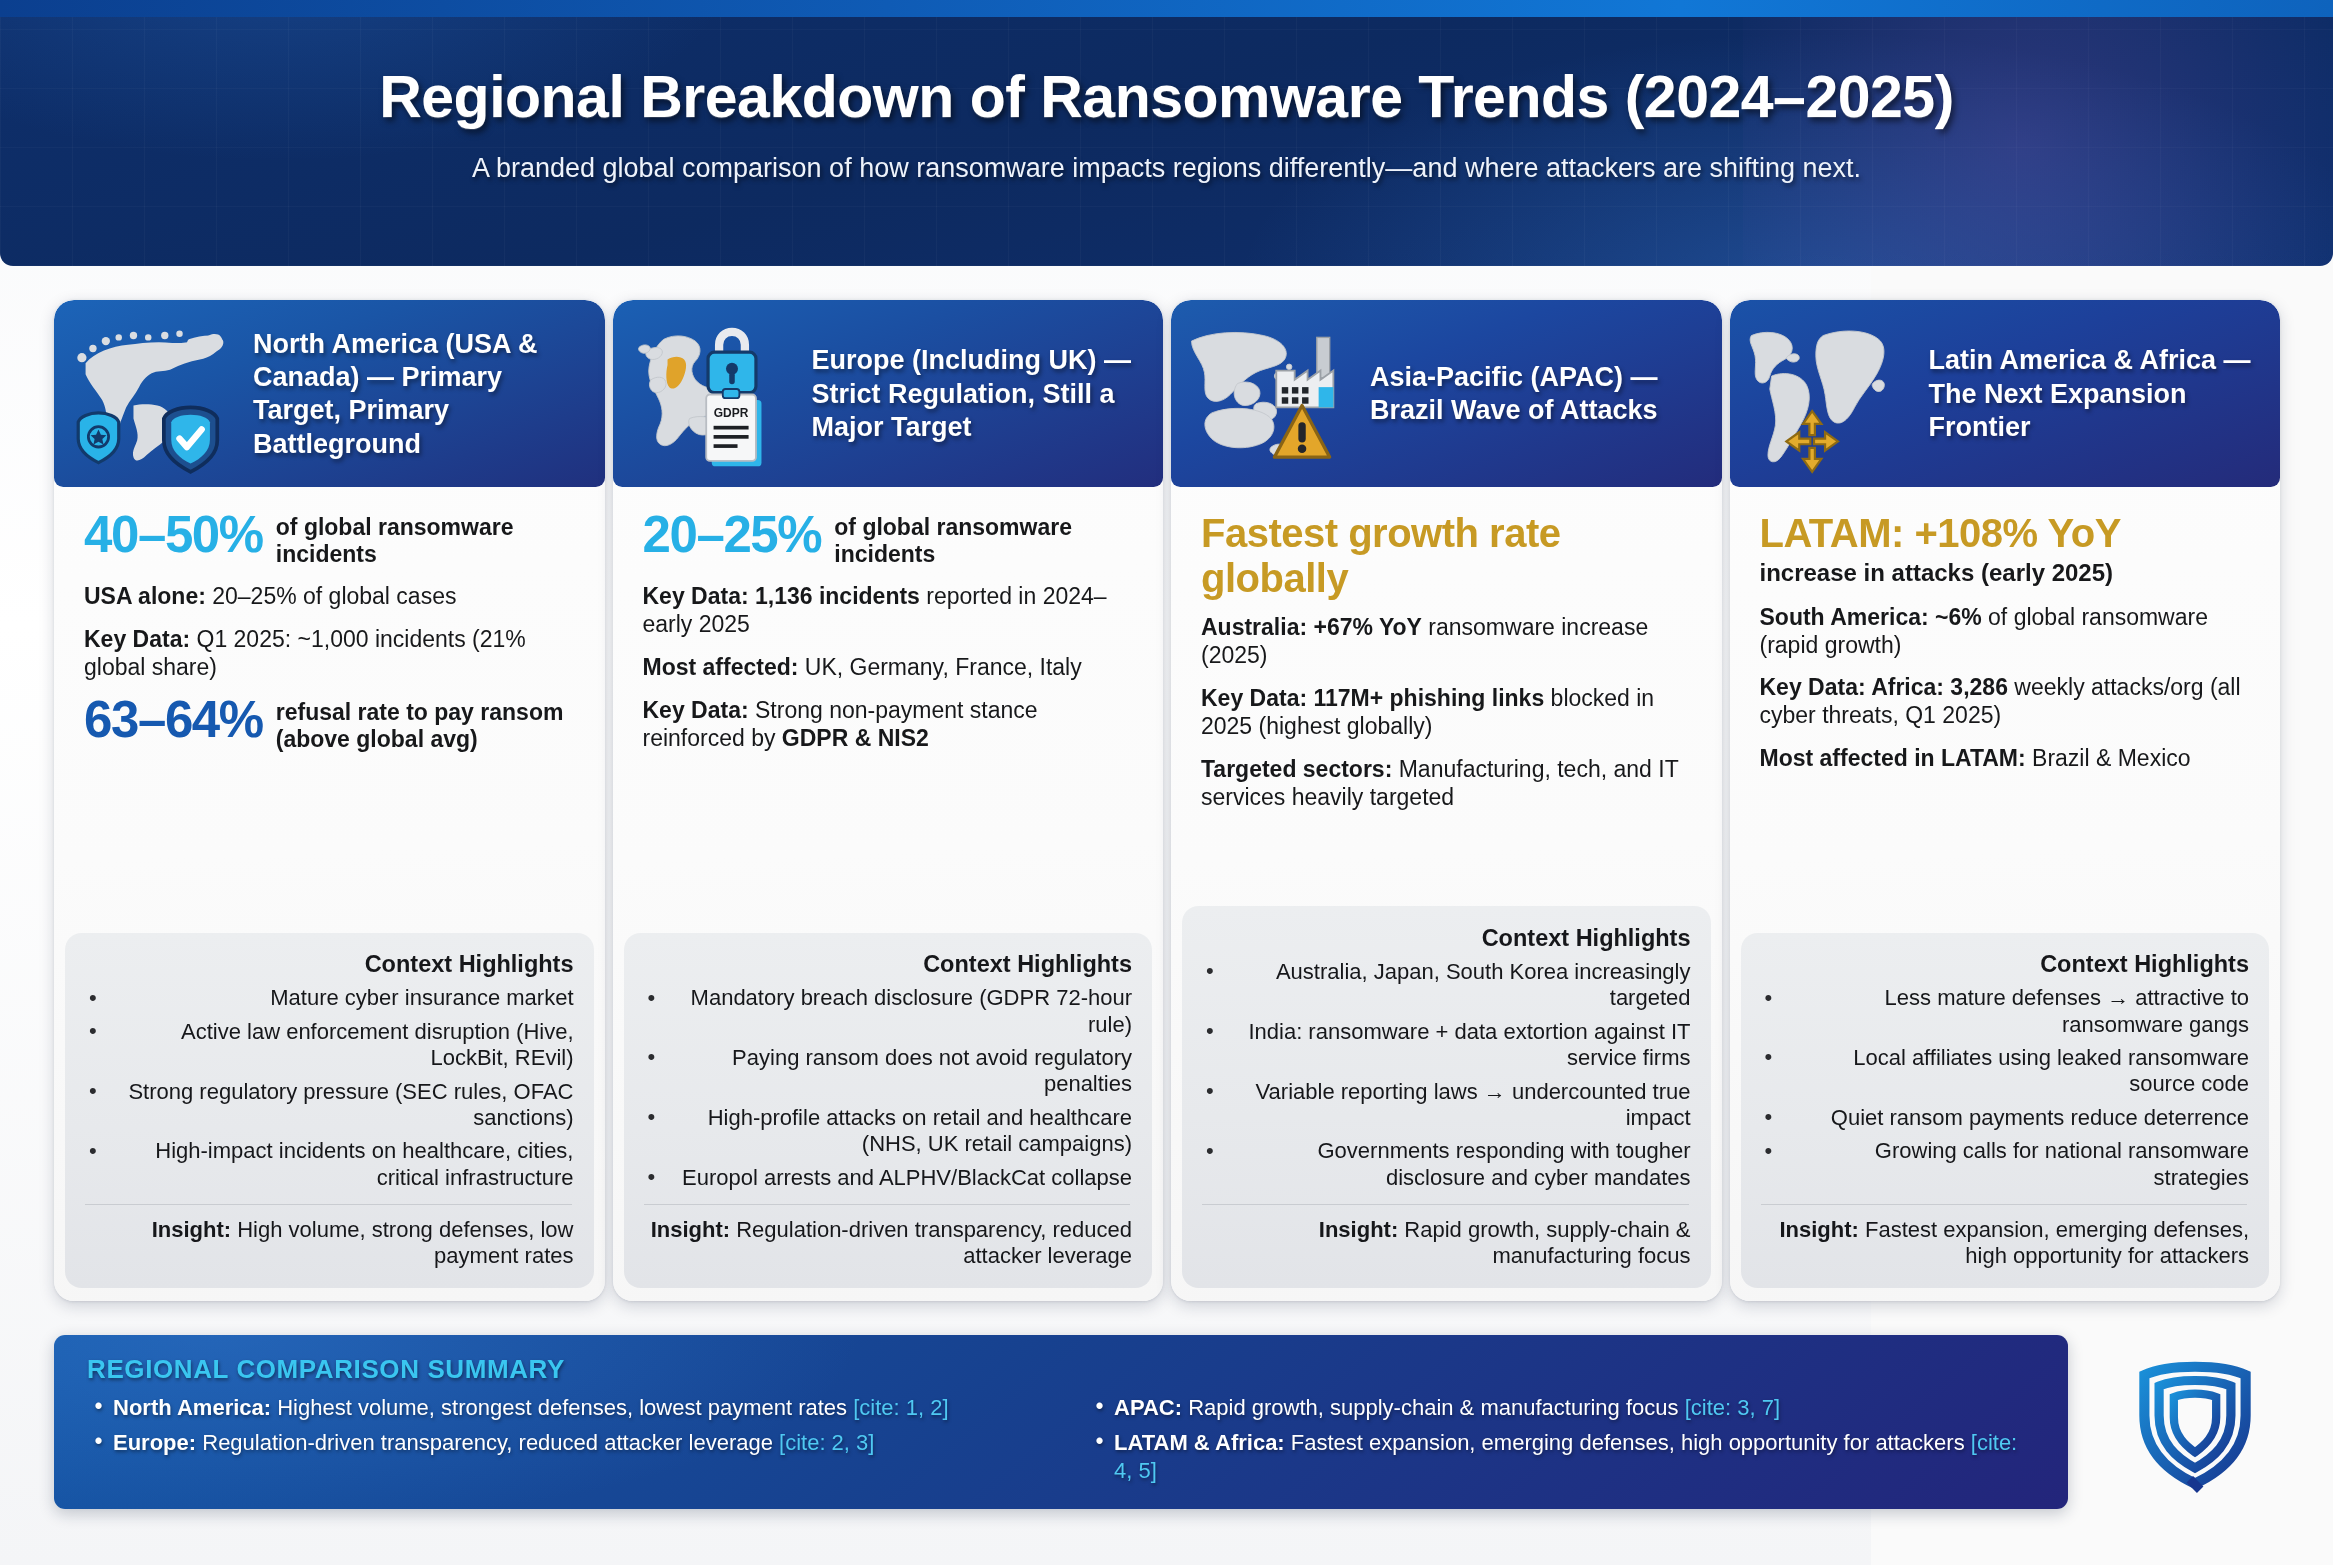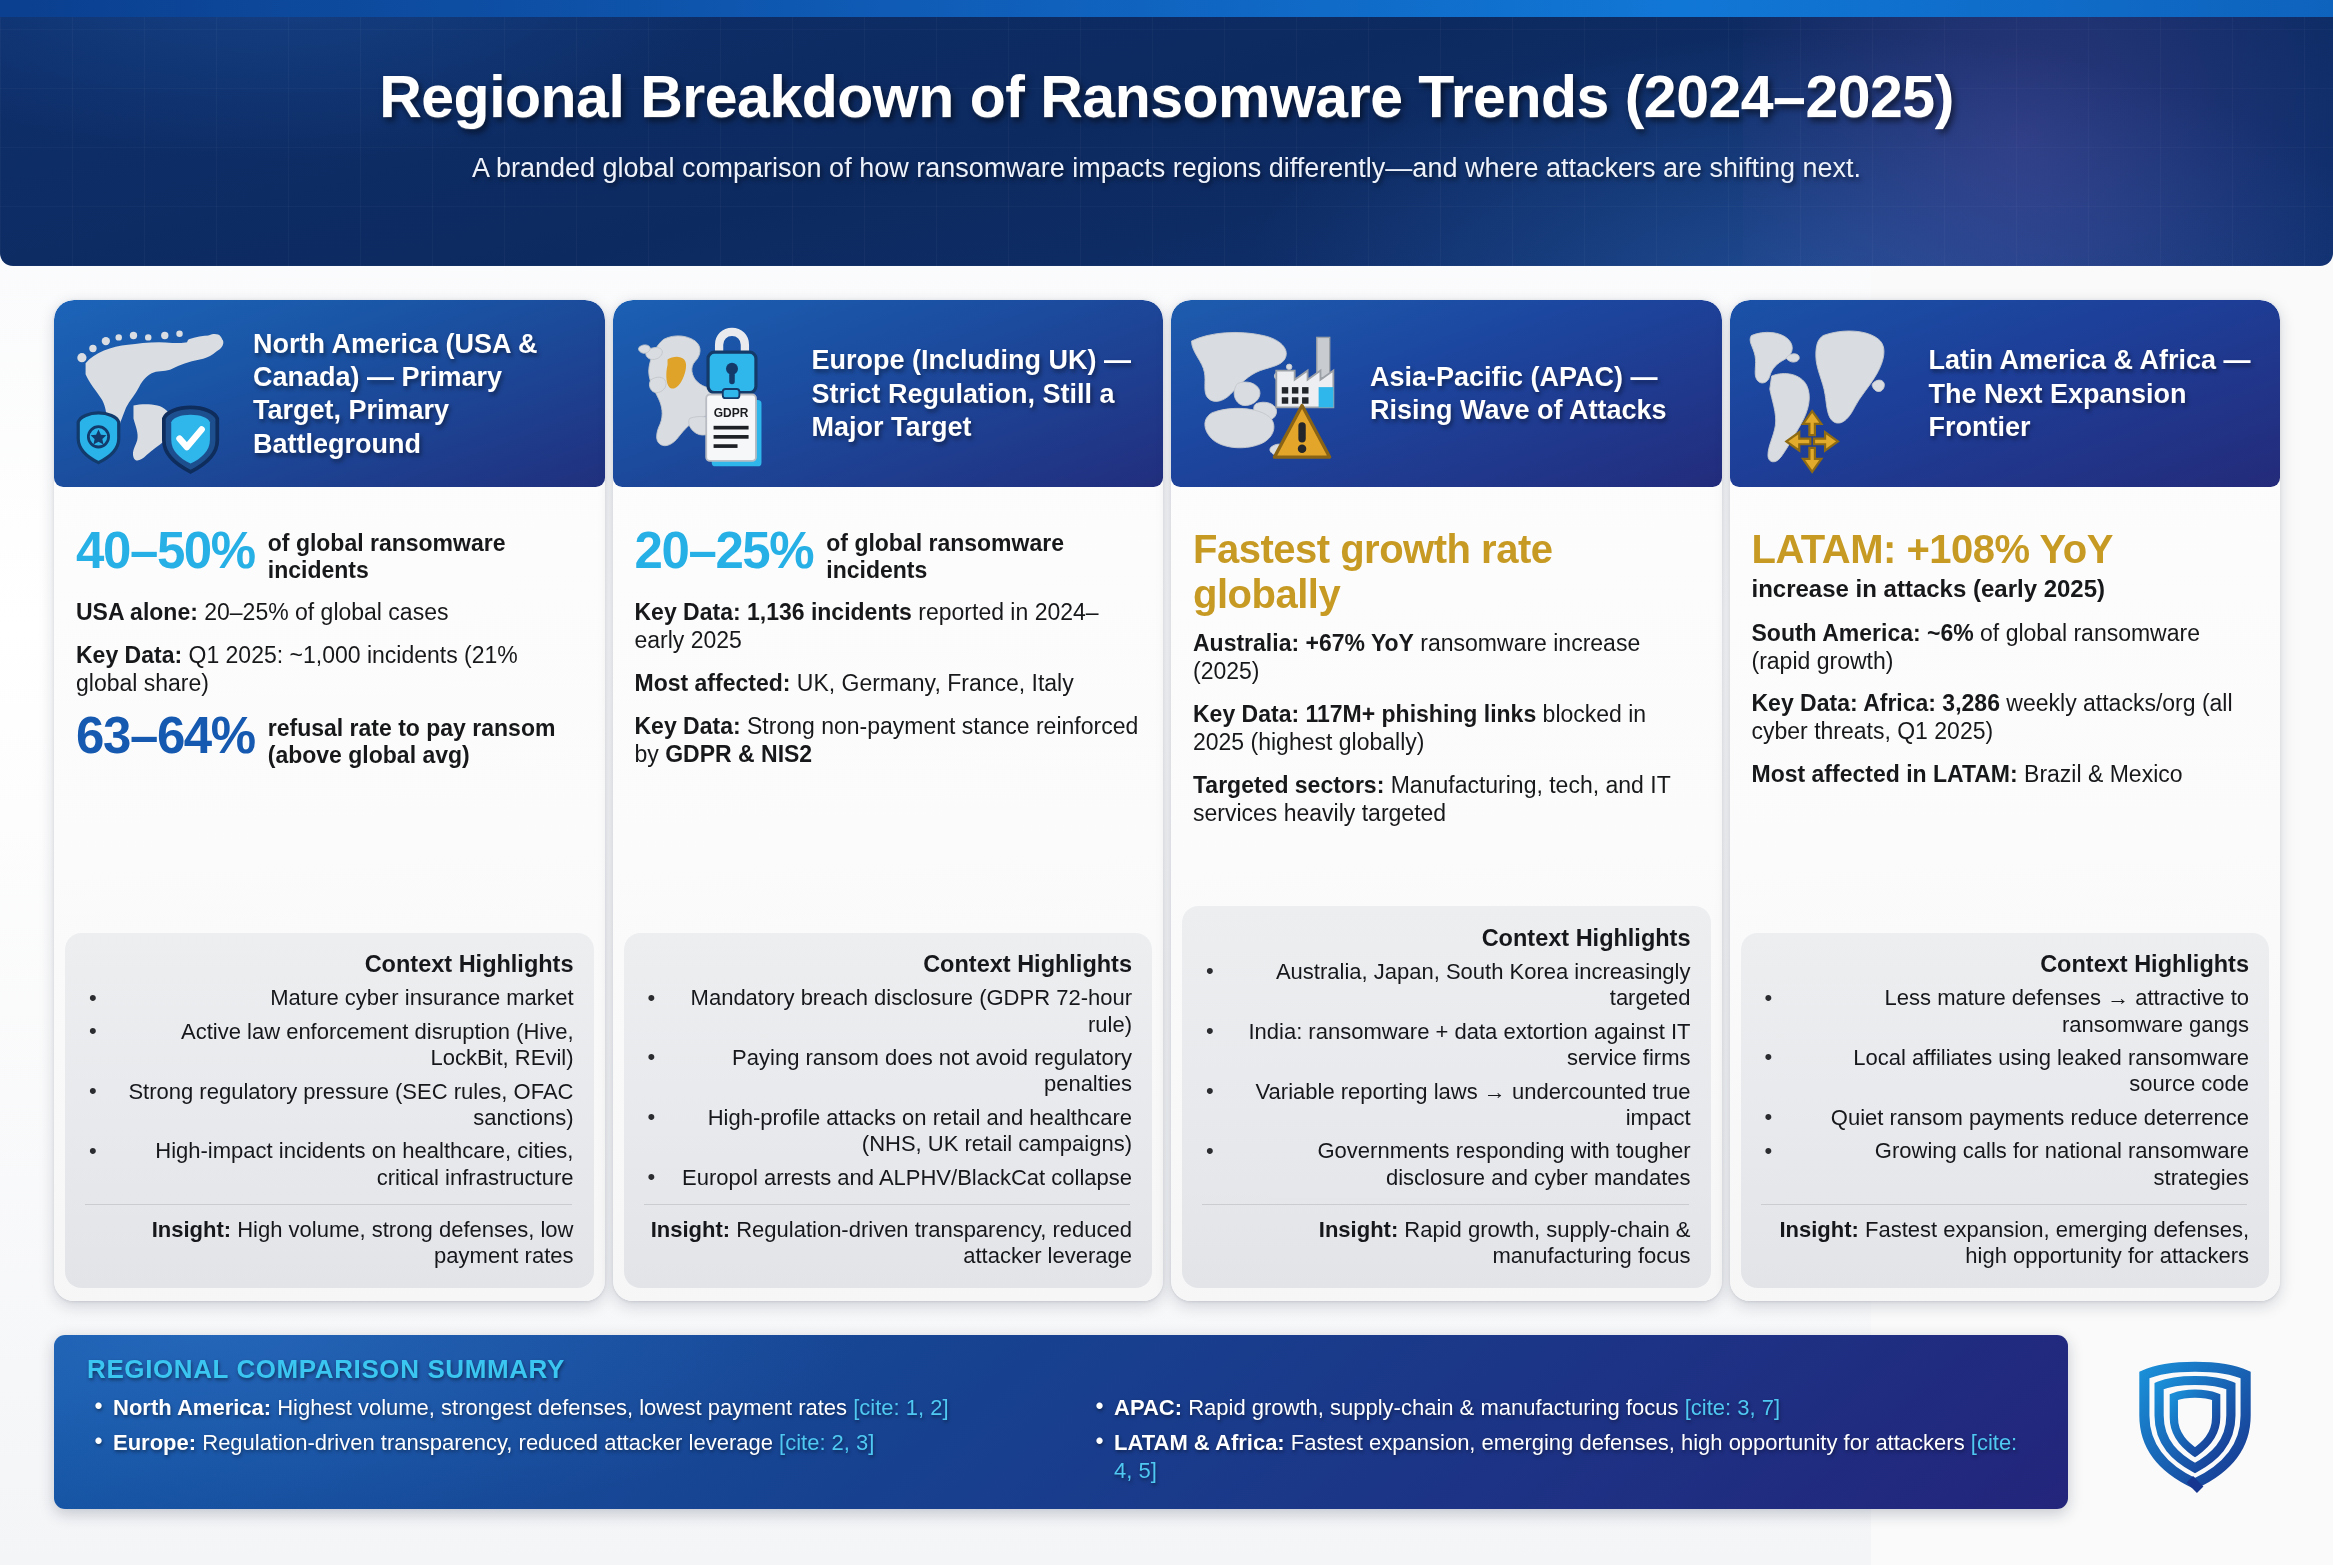--- a/index.html
+++ b/index.html
@@ -136,23 +136,24 @@
     font-size: 27px;
     font-weight: bold;
     line-height: 1.23;
     text-shadow: 1.8px 2.8px 4.6px rgba(0,0,0,0.42);
     padding-right: 3.7px;
   }
 
   
   .card-body {
     flex: 1 1 auto;
-    padding: 40px 20px 0 22px;
+    padding: 24px 20px 0 22px;
     display: flex;
     flex-direction: column;
+    margin-left: 8px;
   }
 
   .stat-block {
     display: flex;
     align-items: flex-start;
     gap: 13px;
     margin-bottom: 14.8px;
   }
   .stat-big {
     font-size: 51px;
@@ -454,21 +455,21 @@
   </g>
  </g>
 
  <g transform="translate(96,96)">
   <path d="M30 2 L60 58 L0 58 Z" fill="#e3a62a" stroke="#8a6414" stroke-width="3.5" stroke-linejoin="round"></path>
   <rect x="26" y="20" width="8" height="22" rx="4" fill="#23262b"></rect>
   <circle cx="30" cy="49" r="4.6" fill="#23262b"></circle>
  </g>
 </svg>
           </div>
-      <div class="card-title">Asia-Pacific (APAC) — Rising Wave of Attacks</div>
+      <div class="card-title">Asia-Pacific (APAC) — Brazil Wave of Attacks</div>
     </div>
         <div class="card-body">
           <div class="stat-headline">Fastest growth rate globally</div>
           <div class="fact"><b>Australia: +67% YoY</b><span> ransomware increase (2025)</span></div>
           <div class="fact"><b>Key Data: 117M+ phishing links</b><span> blocked in 2025 (highest globally)</span></div>
           <div class="fact"><b>Targeted sectors:</b><span> Manufacturing, tech, and IT services heavily targeted</span></div>
         </div>
         <div class="context-panel">
       <div class="context-title">Context Highlights</div>
       <ul class="context-list">

